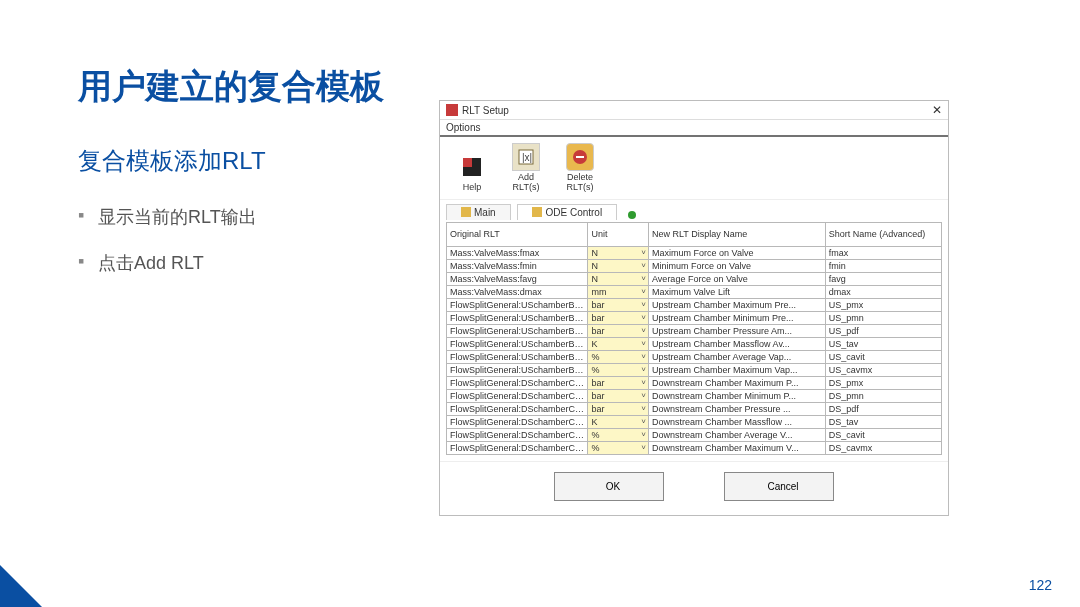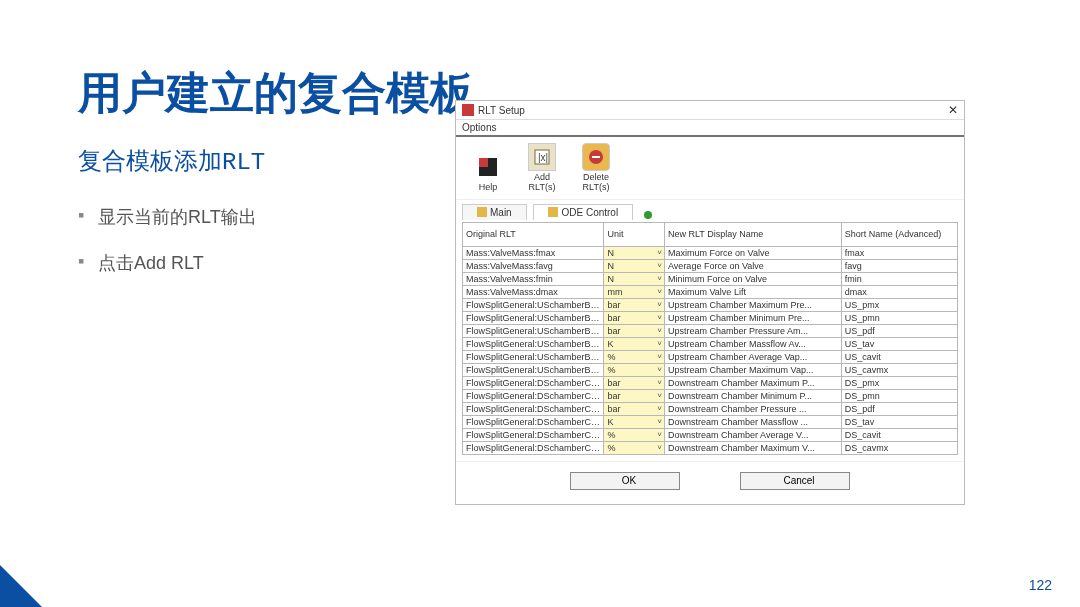--- a/index.html
+++ b/index.html
@@ -3,31 +3,31 @@
 <meta charset="utf-8">
 <style>
   * { box-sizing: border-box; margin: 0; padding: 0; }
   html, body { width: 1080px; height: 607px; font-family: "Microsoft YaHei", Arial, sans-serif; background: #fff; overflow: hidden; }
   .slide { position: relative; width: 1080px; height: 607px; }
   .brand-bar { position: absolute; top: 0; right: 0; width: 100%; height: 42px; }
   .brand { position: absolute; right: 0; top: 0; background: #0a4fa2; color: #fff; font-weight: bold; font-size: 14px; padding: 6px 14px 6px 40px; display: flex; align-items: center; }
   .brand svg { position: absolute; left: 8px; top: 6px; }
   .brand-cn { font-size: 18px; letter-spacing: 2px; }
   .brand-en { font-size: 11px; letter-spacing: 1px; }
-  .title { position: absolute; left: 78px; top: 64px; color: #0a4fa2; font-size: 44px; font-weight: 700; }
+  .title { position: absolute; left: 78px; top: 64px; color: #0a4fa2; font-size: 34px; font-weight: 700; }
   .left-col { position: absolute; left: 78px; top: 145px; width: 360px; color: #0a4fa2; }
-  .subtitle { font-size: 24px; font-weight: 400; margin-bottom: 28px; font-family: Liberation Mono, monospace; }
+  .subtitle { font-size: 24px; font-weight: 400; margin-bottom: 28px; }
   .bullets { list-style: none; }
   .bullets li { font-size: 18px; color: #555; margin-bottom: 22px; padding-left: 20px; position: relative; }
   .bullets li::before { content: "▪"; position: absolute; left: 0; color: #888; }
   .page-num { position: absolute; right: 28px; bottom: 14px; color: #0a4fa2; font-size: 14px; }
   .corner { position: absolute; left: 0; bottom: 0; width: 0; height: 0; border-left: 42px solid #0a4fa2; border-top: 42px solid transparent; }
 
   
-  .dlg { position: absolute; left: 455px; top: 100px; width: 510px; border: 1px solid #bcbcbc; background: #fff; font-family: Arial, sans-serif; font-size: 10px; color: #333; }
+  .dlg { position: absolute; left: 439px; top: 100px; width: 510px; border: 1px solid #bcbcbc; background: #fff; font-family: Arial, sans-serif; font-size: 10px; color: #333; }
   .dlg-title { display: flex; align-items: center; padding: 2px 6px; border-bottom: 1px solid #ddd; }
   .dlg-title .ico { width: 12px; height: 12px; background: #c73a3a; display: inline-block; margin-right: 4px; }
   .dlg-title .t { flex: 1; }
   .dlg-title .x { font-size: 12px; font-weight: 400; cursor: pointer; }
   .menubar { padding: 2px 6px; border-bottom: 2px solid #737373; }
   .toolbar { display: flex; gap: 10px; padding: 6px 10px; border-bottom: 1px solid #eee; align-items: flex-end; }
   .tool { display: flex; flex-direction: column; align-items: center; width: 44px; cursor: pointer; }
   .tool .ticon { width: 28px; height: 28px; border: 1px solid #ccc; display: flex; align-items: center; justify-content: center; margin-bottom: 2px; background: #f6f6f2; }
   .tool .ticon.red { background: #fff; border: none; }
   .tool .ticon.doc { background: #e9e2c7; }
@@ -42,21 +42,21 @@
   table { border-collapse: collapse; width: 100%; table-layout: fixed; }
   th, td { border: 1px solid #b8b8b8; padding: 1px 3px; font-size: 9px; overflow: hidden; white-space: nowrap; text-overflow: ellipsis; }
   th { font-weight: 400; text-align: left; background: #fff; height: 24px; }
   col.c1 { width: 140px; }
   col.c2 { width: 60px; }
   col.c3 { width: 175px; }
   col.c4 { width: 115px; }
   .unit-cell { background: #fdf7c6; position: relative; padding-right: 14px; }
   .unit-cell::after { content: "˅"; position: absolute; right: 2px; top: 1px; font-size: 8px; color: #555; }
   .dlg-buttons { display: flex; justify-content: center; gap: 60px; padding: 10px 0 14px 0; border-top: 1px solid #eee; }
-  .dlg-buttons button { width: 110px; height: 18px; font-size: 10px; border: 1px solid #888; background: #f3f3f3; cursor: pointer; padding-left: 8px; }
+  .dlg-buttons button { width: 110px; height: 29px; font-size: 10px; border: 1px solid #888; background: #f3f3f3; cursor: pointer; padding-left: 8px; }
 </style>
 </head>
 <body>
 
 <div class="slide">
 
   <h1 class="title">用户建立的复合模板</h1>
 
   <div class="left-col">
     <div class="subtitle">复合模板添加RLT</div>
@@ -132,32 +132,32 @@
           </tr>
         </thead>
         <tbody id="rlt-body">
             <tr>
               <td>Mass:ValveMass:fmax</td>
               <td class="unit-cell">N</td>
               <td>Maximum Force on Valve</td>
               <td>fmax</td>
             </tr>
             <tr>
+              <td>Mass:ValveMass:fmin</td>
+              <td class="unit-cell">N</td>
+              <td>Minimum Force on Valve</td>
+              <td>fmin</td>
+            </tr>
+            <tr>
               <td>Mass:ValveMass:favg</td>
               <td class="unit-cell">N</td>
               <td>Average Force on Valve</td>
               <td>favg</td>
             </tr>
             <tr>
-              <td>Mass:ValveMass:fmin</td>
-              <td class="unit-cell">N</td>
-              <td>Minimum Force on Valve</td>
-              <td>fmin</td>
-            </tr>
-            <tr>
               <td>Mass:ValveMass:dmax</td>
               <td class="unit-cell">mm</td>
               <td>Maximum Valve Lift</td>
               <td>dmax</td>
             </tr>
             <tr>
               <td>FlowSplitGeneral:USchamberBV...</td>
               <td class="unit-cell">bar</td>
               <td>Upstream Chamber Maximum Pre...</td>
               <td>US_pmx</td>

